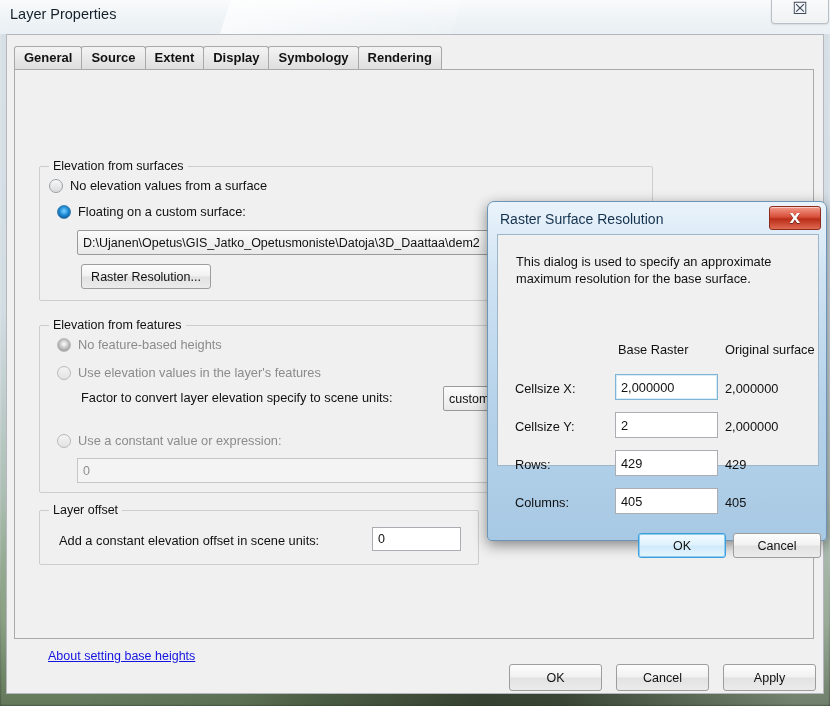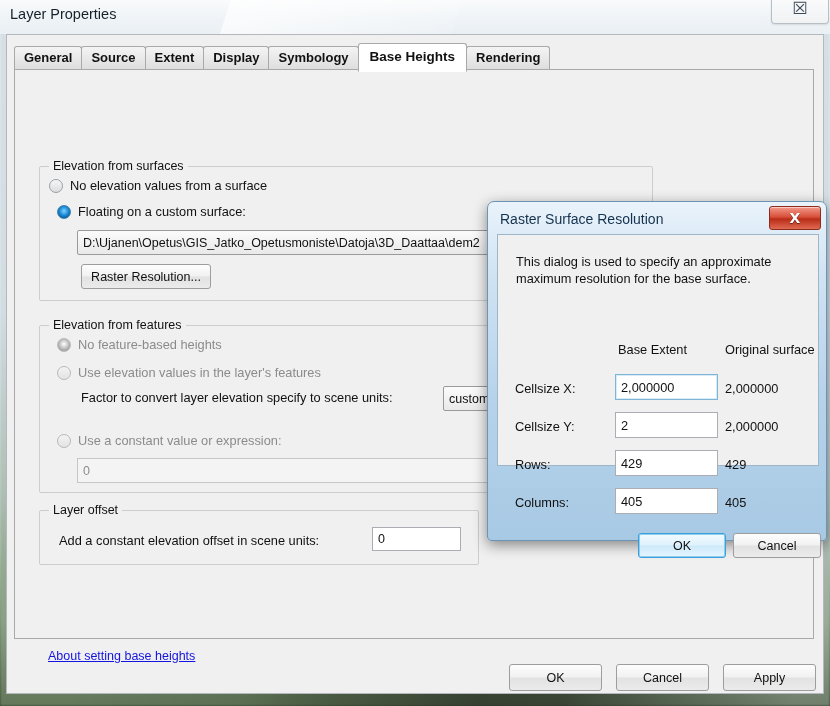--- a/index.html
+++ b/index.html
@@ -135,21 +135,20 @@
   </div>
 
   <div id="body-panel"></div>
 
   <div id="tabstrip">
     <div class="tab">General</div>
     <div class="tab">Source</div>
     <div class="tab">Extent</div>
     <div class="tab">Display</div>
     <div class="tab">Symbology</div>
-    <div class="tab active">Base Heights</div>
     <div class="tab">Rendering</div>
   </div>
 
   <div id="tabpage">
 
     <div class="group" id="grp-surfaces">
       <span class="group-title">Elevation from surfaces</span>
     </div>
 
     <div class="radio" style="left:34px;top:108px;">
@@ -236,21 +235,21 @@
 
 <div id="modal">
   <div id="modal-title">Raster Surface Resolution</div>
   <div id="modal-close">
     <span class="x">X</span>
   </div>
 
   <div id="modal-body">
     <div id="modal-desc">This dialog is used to specify an approximate maximum resolution for the base surface.</div>
 
-    <div class="colhdr" id="hdr-base">Base Extent</div>
+    <div class="colhdr" id="hdr-base">Base Raster</div>
     <div class="colhdr" id="hdr-orig">Original surface</div>
 
     <div class="rowlbl" style="top:146px;">Cellsize X:</div>
     <div class="rowbox focus" style="top:139px;">2,000000</div>
     <div class="rowval" style="top:146px;">2,000000</div>
 
     <div class="rowlbl" style="top:184px;">Cellsize Y:</div>
     <div class="rowbox" style="top:177px;">2</div>
     <div class="rowval" style="top:184px;">2,000000</div>
 

